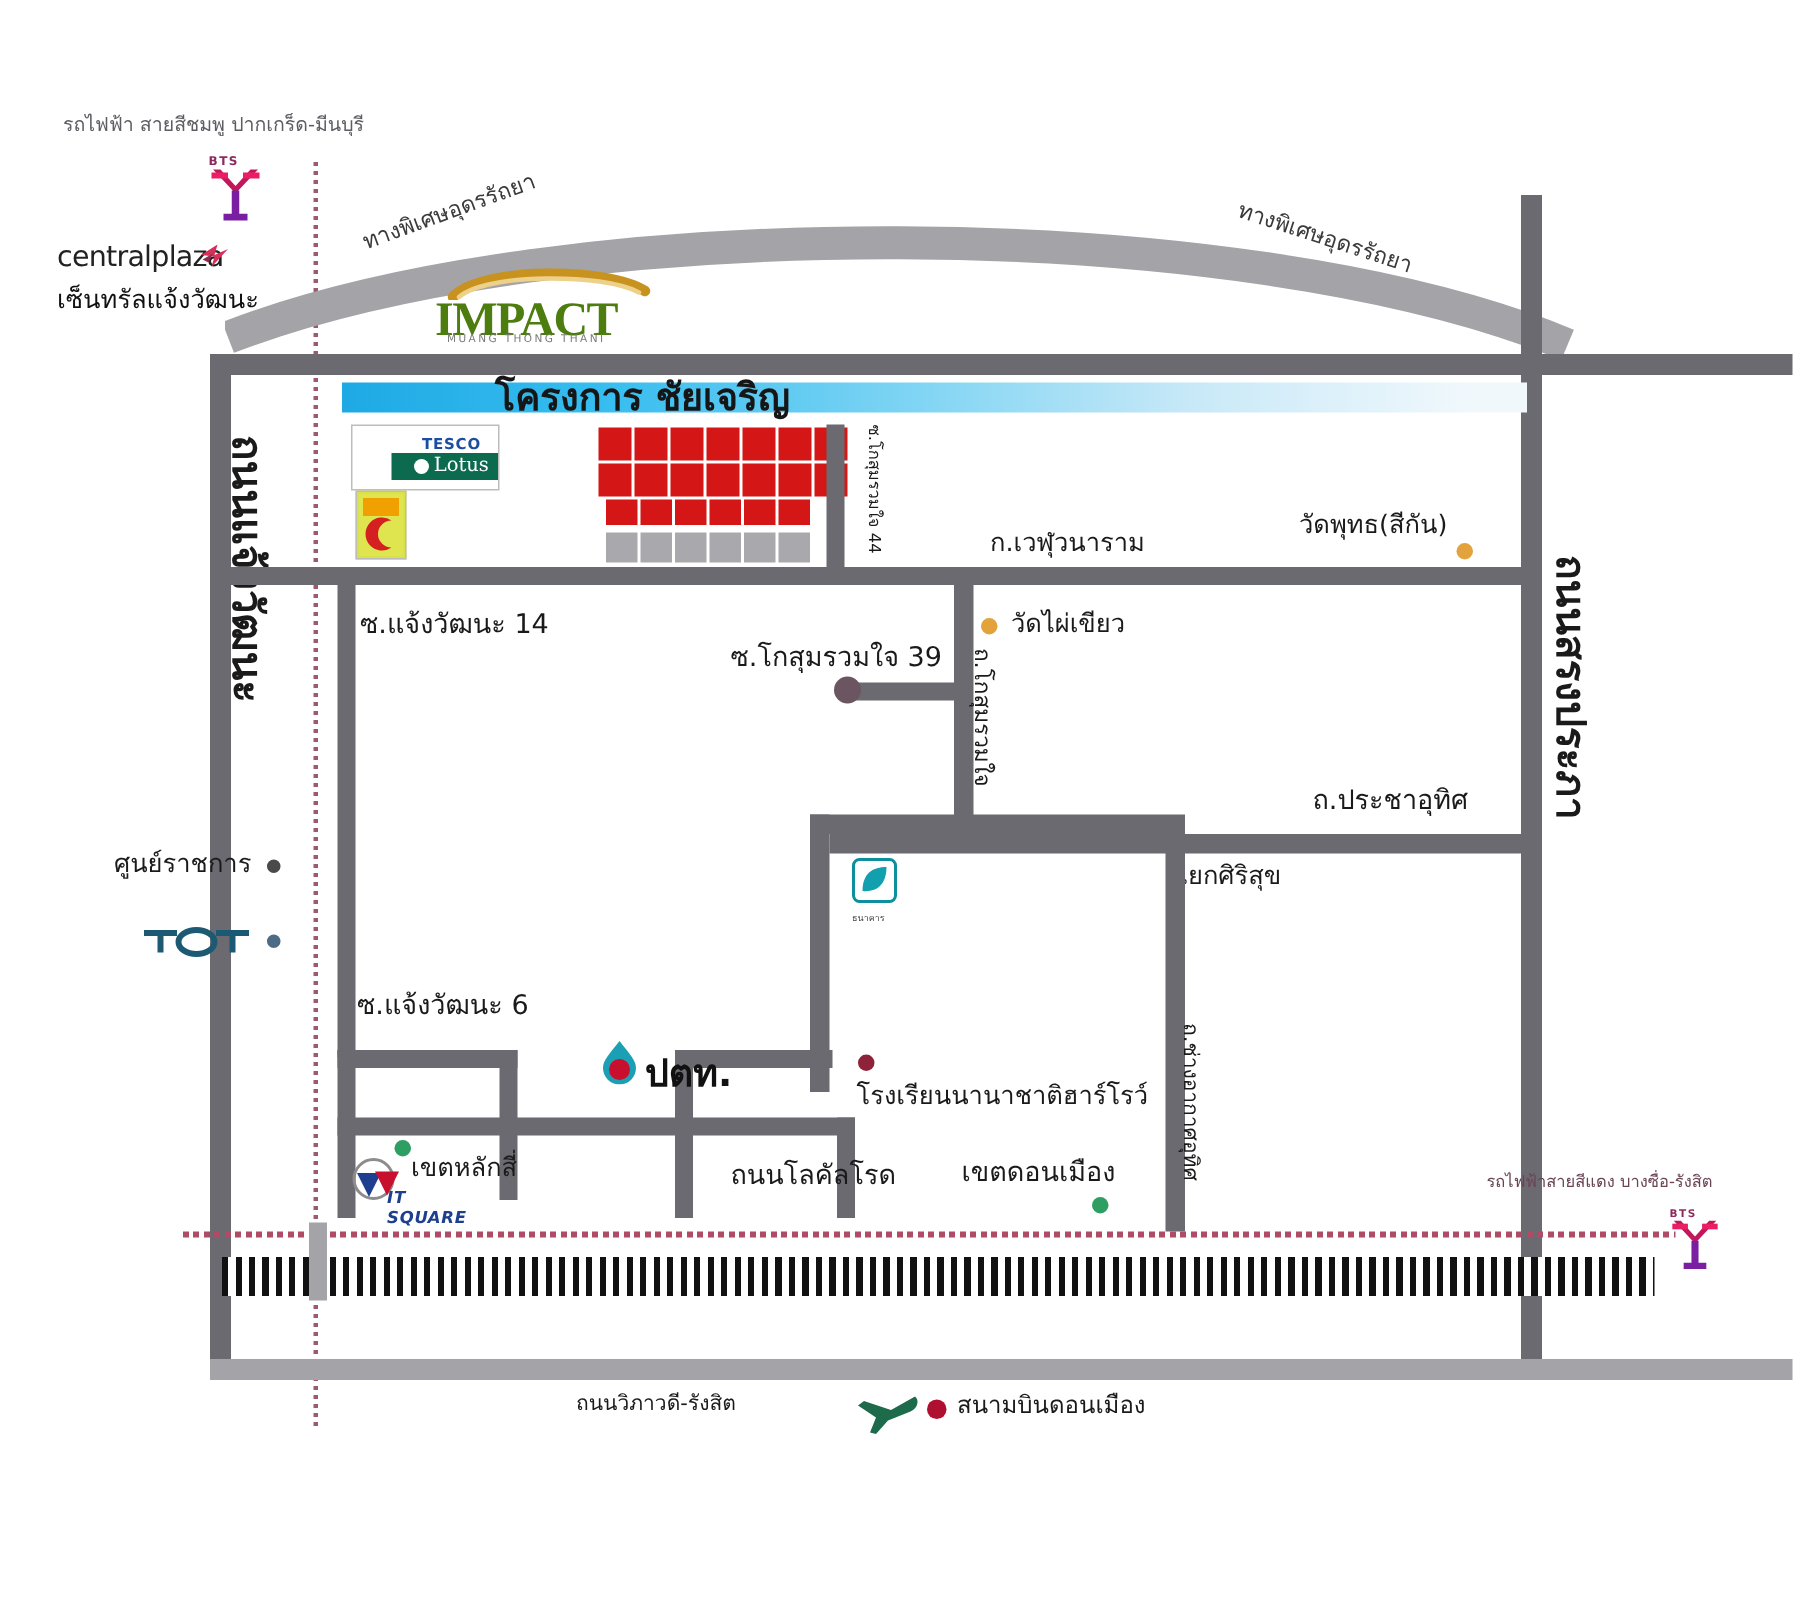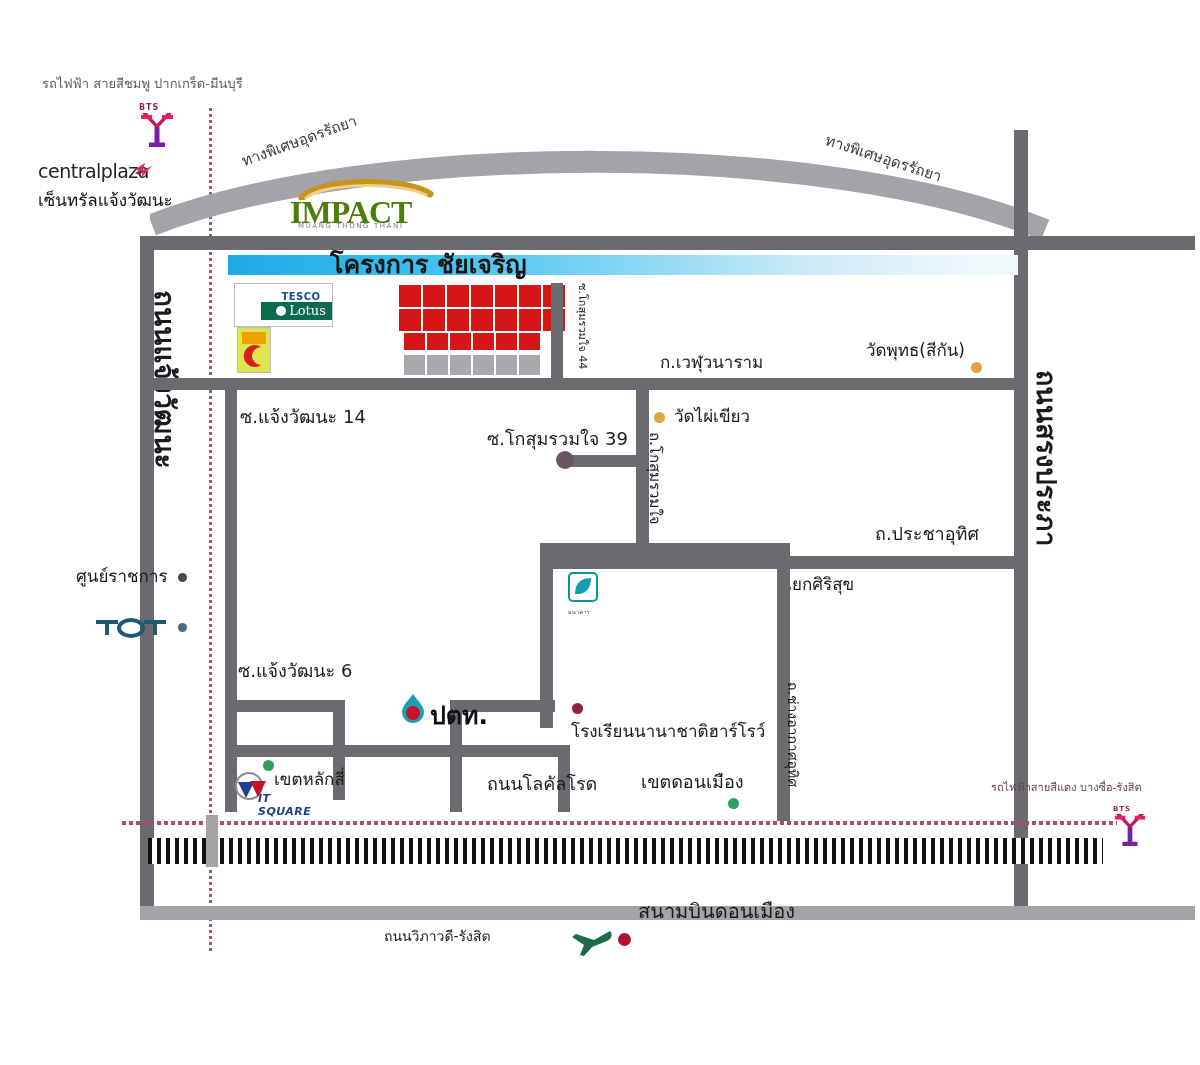--- a/index.html
+++ b/index.html
@@ -242,17 +242,17 @@
 
   <div class="road-lt" style="left:206px;top:815px;width:12px;height:52px;"></div>
 
   <div class="road-lt" style="left:140px;top:906px;width:1055px;height:14px;"></div>
   <div class="lbl" style="left:384px;top:929px;font-size:14px;">ถนนวิภาวดี-รังสิต</div>
 
   <svg width="44" height="34" viewBox="0 0 44 34" style="position:absolute;left:570px;top:925px;">
     <path d="M40 6 L24 15 L6 9 L2 12 L14 20 L10 30 L14 31 L22 22 L37 16 C42 14 43 8 40 6 Z" fill="#1d6b4a"></path>
   </svg>
   <div class="dot" style="left:618px;top:933px;width:13px;height:13px;background:#b01030;"></div>
-  <div class="lbl" style="left:638px;top:901px;font-size:20px;">สนามบินดอนเมือง</div>
+  <div class="lbl" style="left:638px;top:929px;font-size:16px;">สนามบินดอนเมือง</div>
 
   <div class="road" style="left:225px;top:390px;width:12px;height:315px;"></div>
 
 </div>
 
 </body></html>

